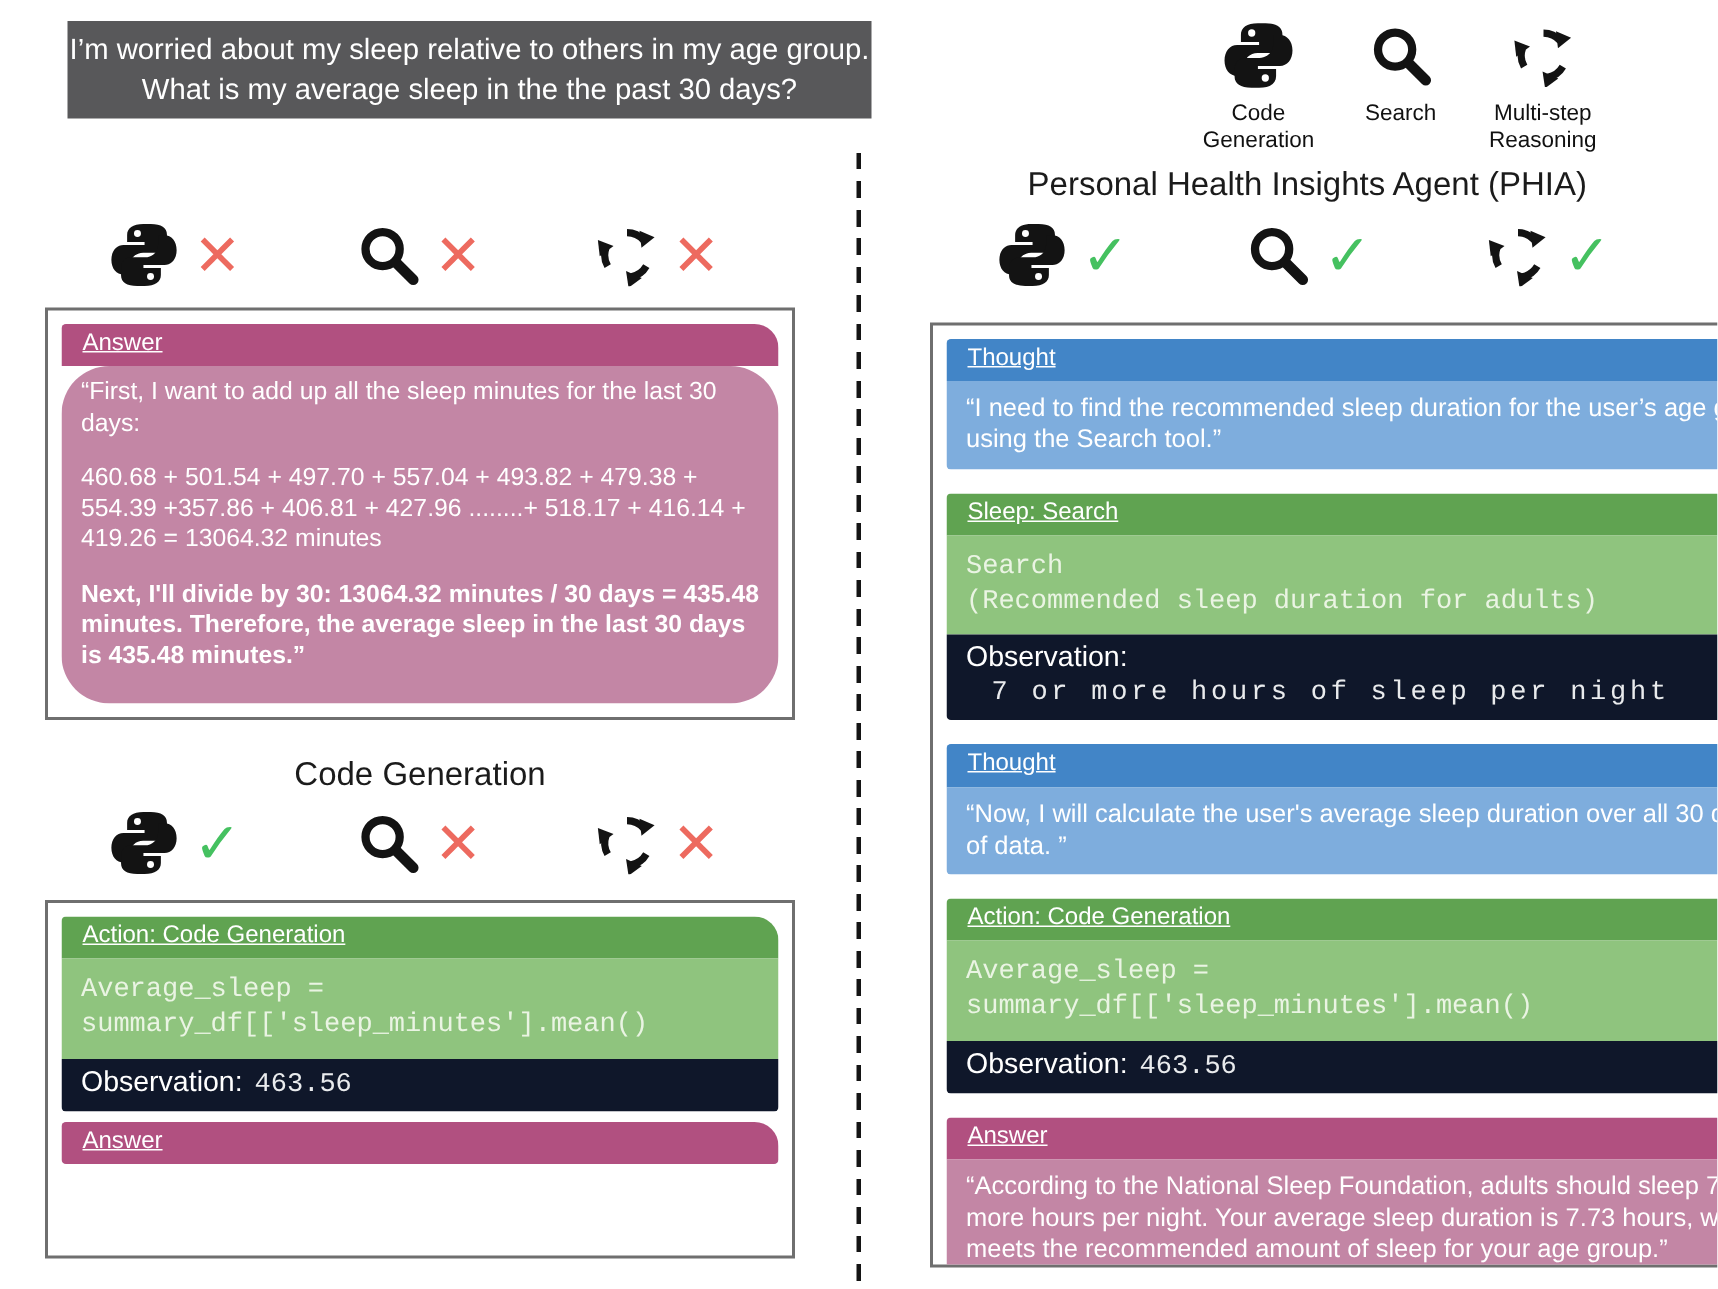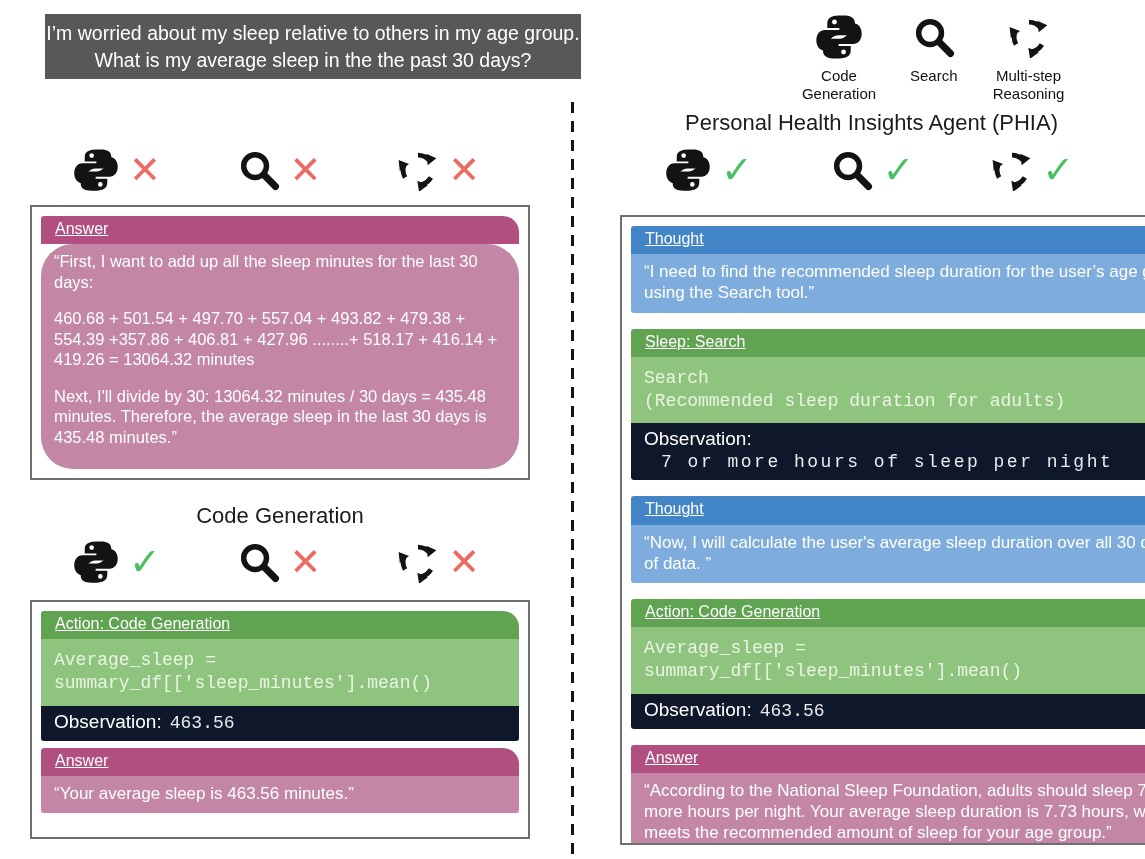--- a/index.html
+++ b/index.html
@@ -59,21 +59,21 @@
   .action  .card-body{background:#8FC47E}
   .answer  .card-header{background:#B15080}
   .answer  .card-body{background:#C386A5;flex:1;}
   .code{font-family:"Liberation Mono",monospace;font-size:18px;color:#EAF4E3;
         white-space:pre-line;line-height:1.26;padding-top:10px;padding-bottom:11px;}
   .obs{background:#0f172a;color:#fff;padding:5px 13px 8px;}
   .obs-label{font-size:19px;font-weight:500;}
   .obs-value{font-family:"Liberation Mono",monospace;font-size:18px;color:#E9EBED;margin-left:8px;}
   .obs.two-line .obs-value{display:block;letter-spacing:2.5px;margin-left:17px;margin-top:2px;}
   .prose p{margin:0 0 16px;}
-  .prose p:last-child{margin:0;}
+  .prose p:last-child{margin:0;font-weight:bold;}
   .small-prose{font-size:16.5px;border-radius:32px;}
 </style>
 </head>
 <body>
 
 <svg width="0" height="0" style="position:absolute">
   <symbol id="ic-python" viewBox="0 0 64 64">
     <path fill="#131313" fill-rule="evenodd" d="M31.5 4.5c-9.5 0-14.5 3.8-14.5 9.8v6.2h15.5v2.6H13.8C7.6 23.1 3 28.4 3 36.3c0 8 4.6 13.2 10.8 13.2h5.7v-8.3c0-6.4 5.3-11.3 11.7-11.3h12.3c4.9 0 8.9-4 8.9-8.9v-7.2c0-5.9-5-9.3-14.4-9.3h-6.5zm-5.3 5.2a3.1 3.1 0 1 1 0 6.2 3.1 3.1 0 0 1 0-6.2z"></path>
     <path fill="#131313" fill-rule="evenodd" d="M32.5 59.5c9.5 0 14.5-3.8 14.5-9.8v-6.2H31.5v-2.6h18.7c6.2 0 10.8-5.3 10.8-13.2 0-8-4.6-13.2-10.8-13.2h-5.7v8.3c0 6.4-5.3 11.3-11.7 11.3H20.5c-4.9 0-8.9 4-8.9 8.9v7.2c0 5.9 5 9.3 14.4 9.3h6.5zm5.3-5.2a3.1 3.1 0 1 1 0-6.2 3.1 3.1 0 0 1 0 6.2z"></path>
   </symbol>
@@ -187,21 +187,20 @@
     <div class="card action">
       <div class="card-header">Action: Code Generation</div>
       <div class="card-body code">Average_sleep =
 summary_df[['sleep_minutes'].mean()</div>
       <div class="obs">
         <span class="obs-label">Observation:</span><span class="obs-value">463.56</span>
       </div>
     </div>
     <div class="card answer">
       <div class="card-header">Answer</div>
-      <div class="card-body">“Your average sleep is 463.56 minutes.”</div>
     </div>
   </div>
 
   <div class="sec-title" id="t-phia">Personal Health Insights Agent (PHIA)</div>
   <div class="tool-row" id="tools-phia">
     <div class="tool-group">
       <svg class="icon-py">
           <use href="#ic-python"></use>
         </svg>
       <span class="mark pass">✓</span>

